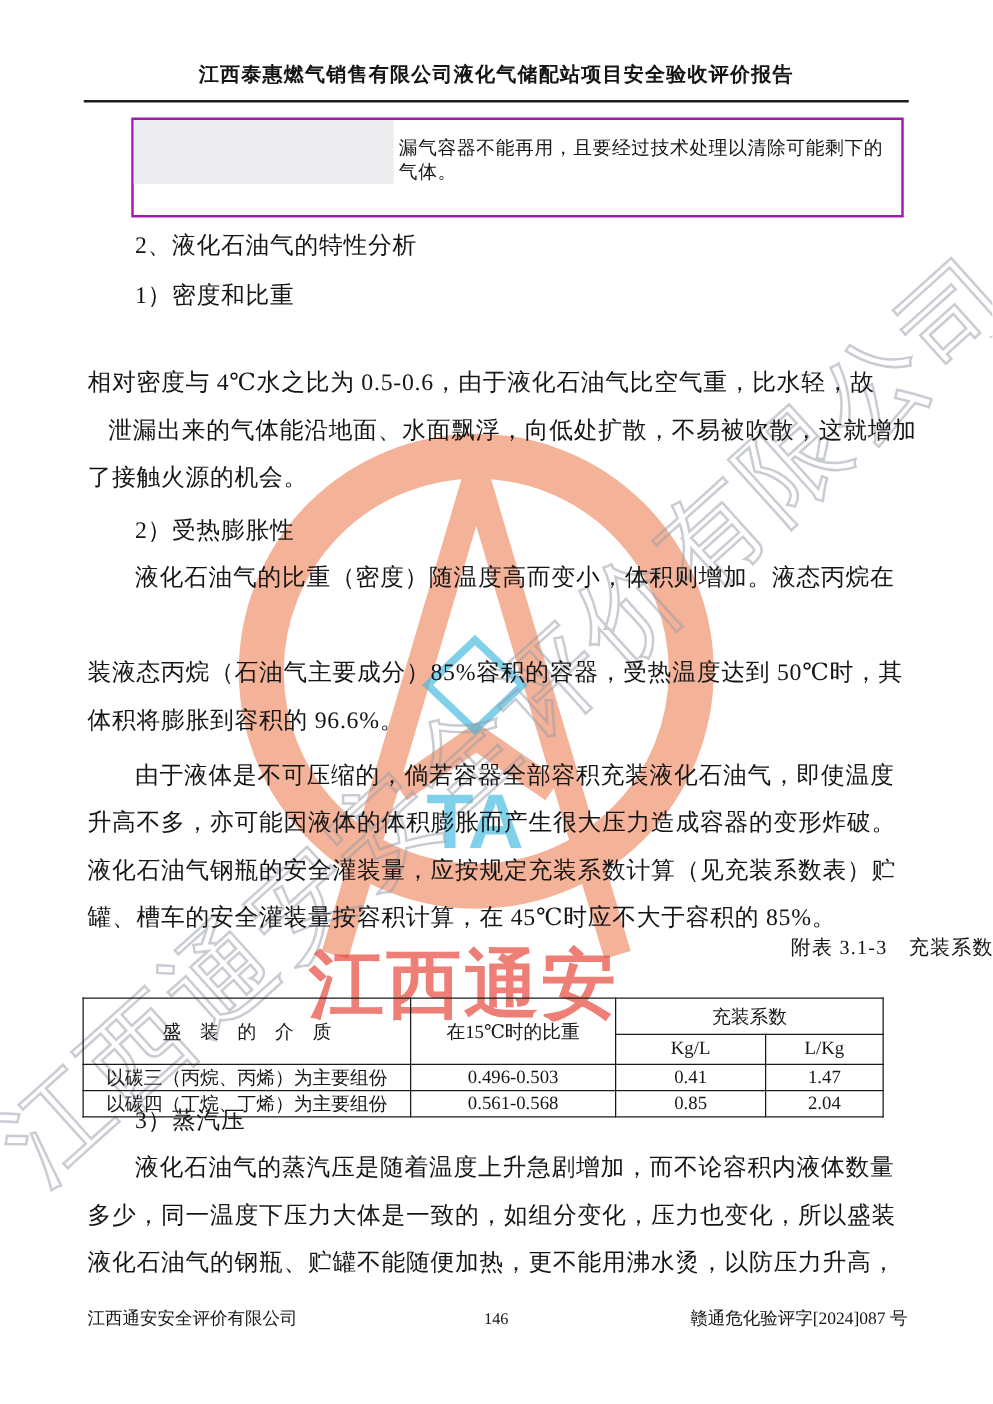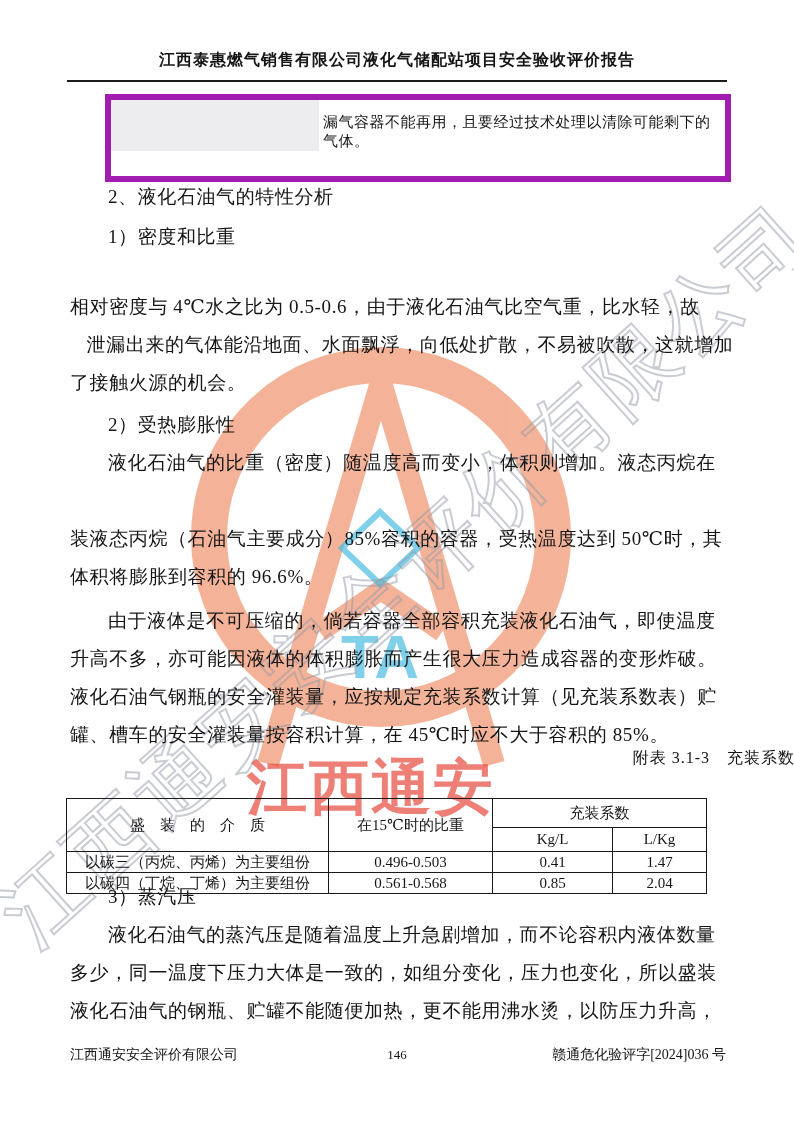--- a/index.html
+++ b/index.html
@@ -25,21 +25,21 @@
   .wm-svg{position:absolute;}
   
   .doc-title{
     position:absolute;top:50px;left:0;width:100%;text-align:center;
     font-size:16px;font-weight:bold;letter-spacing:1px;
   }
   .header-rule{position:absolute;top:80px;left:67px;width:660px;height:2px;background:#1c1c1c;}
   
   .note-box{
     position:absolute;left:105px;top:94px;width:614px;height:76px;
-    border:6px solid #a21caf;background:transparent;
+    border:2px solid #a21caf;background:transparent;
   }
   .note-gray{position:absolute;left:0;top:0;width:208px;height:51px;background:#ededef;}
   .note-text{position:absolute;left:212px;top:13px;font-size:15px;letter-spacing:0.5px;}
   
   .line{
     position:absolute;left:70px;width:680px;font-size:19px;
     letter-spacing:0.6px;white-space:nowrap;line-height:22px;
   }
   .indent{padding-left:38px;}
   .caption{
@@ -149,15 +149,15 @@
   </table>
 
   <div class="line indent" style="top:886px;">3）蒸汽压</div>
 
   <div class="line indent" style="top:924px;">液化石油气的蒸汽压是随着温度上升急剧增加，而不论容积内液体数量</div>
   <div class="line" style="top:1000px;">液化石油气的钢瓶、贮罐不能随便加热，更不能用沸水烫，以防压力升高，</div>
   <div class="line" style="top:962px;">多少，同一温度下压力大体是一致的，如组分变化，压力也变化，所以盛装</div>
 
   <div class="footer-left">江西通安安全评价有限公司</div>
   <div class="footer-page">146</div>
-  <div class="footer-right">赣通危化验评字[2024]036 号</div>
+  <div class="footer-right">赣通危化验评字[2024]087 号</div>
 
 </div>
 
 </body></html>

